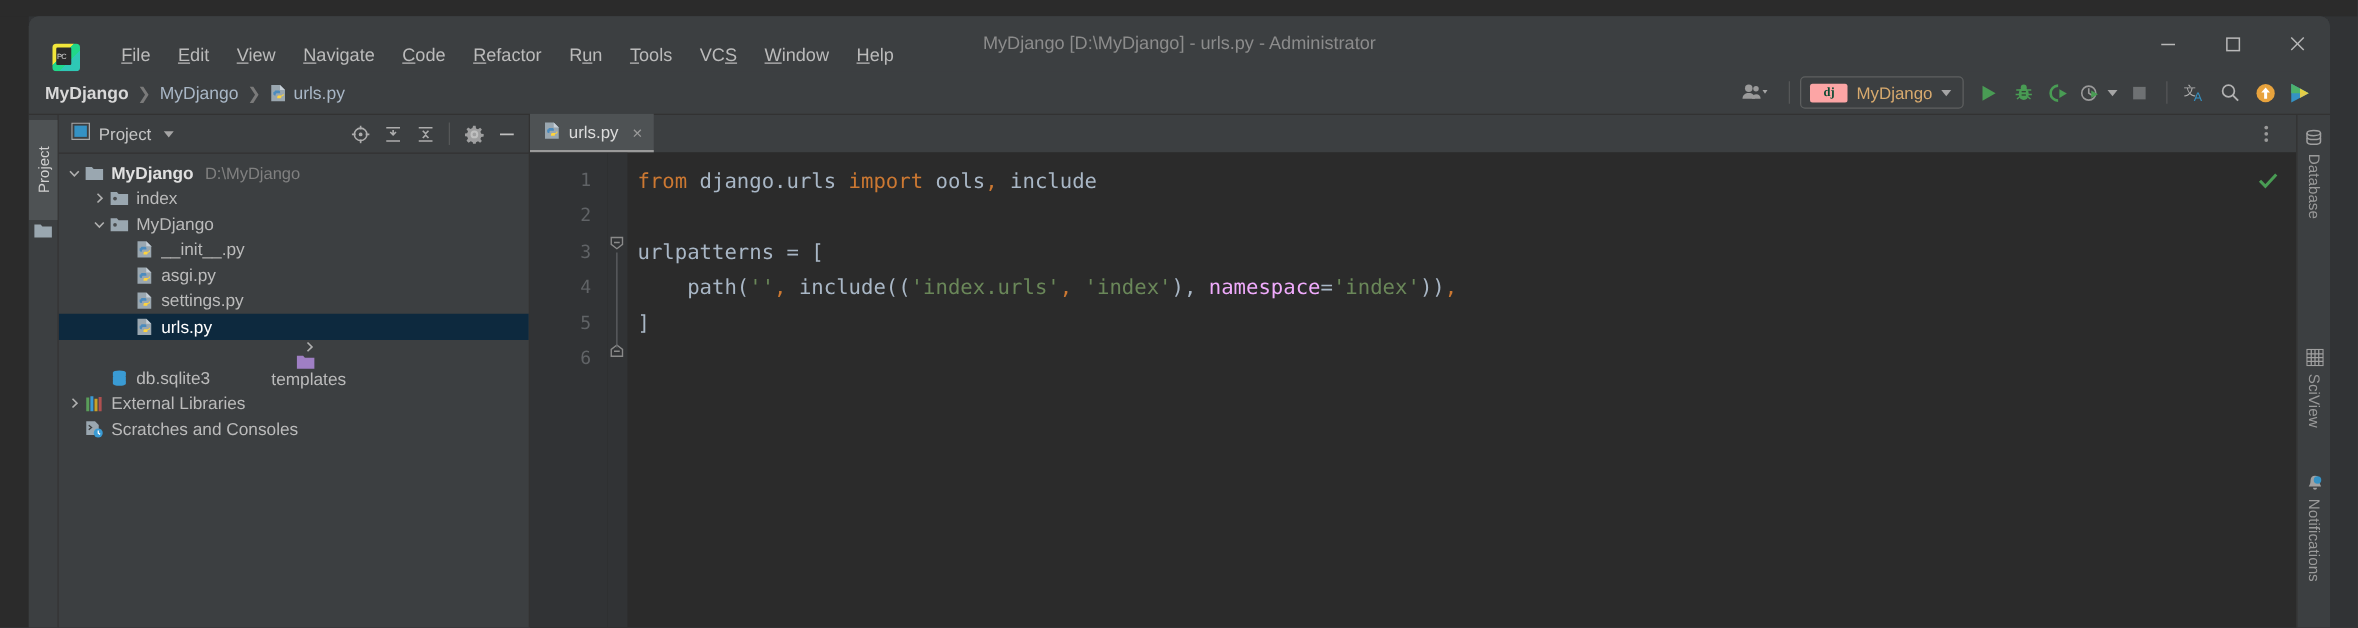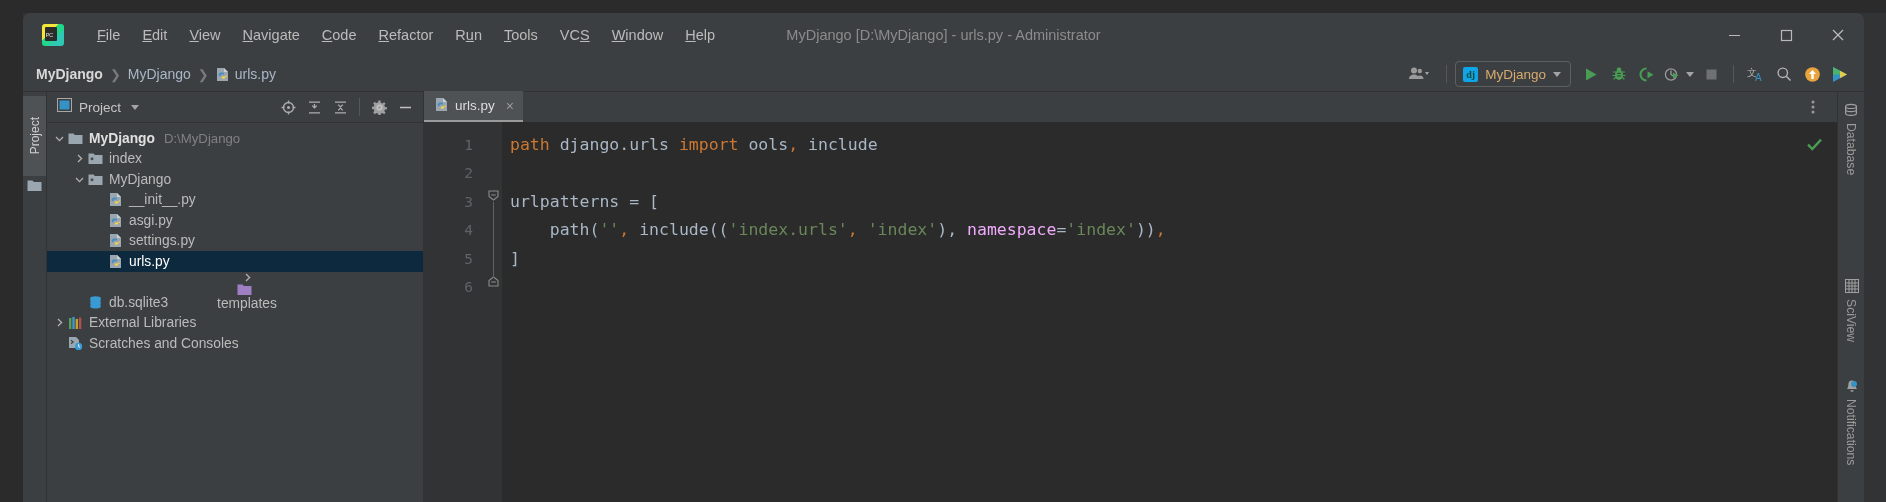--- a/index.html
+++ b/index.html
@@ -30,21 +30,21 @@
     border-top-left-radius:8px;
     border-top-right-radius:8px;
     overflow:hidden;
   }
 
   
   .titlebar {
     position:relative;
     height:44px;
     background:#3c3f41;
-    display:flex; align-items:center;
+    display:flex; align-items:flex-end;
   }
   .app-logo {
     margin-left:19px;
     width:22px; height:22px;
     position:relative;
     flex:0 0 auto;
   }
   .app-logo .sq {
     position:absolute; inset:0;
     border-radius:3px;
@@ -113,22 +113,22 @@
   .tb-sep { width:1px; height:18px; background:#555758; margin:0 8px; }
 
   .run-config {
     display:flex; align-items:center; gap:7px;
     height:24px; padding:0 9px 0 7px;
     border:1px solid #5e6060; border-radius:4px;
     color:#d8aa6e; font-size:13.5px;
     margin-right:6px;
   }
   .dj-ico {
-    width:15px; height:15px; border-radius:2px;
-    background:#0ea5e9;
+    width:30px; height:15px; border-radius:2px;
+    background:#fca5a5;
     color:#0c4b33; font-size:10px; font-weight:bold;
     display:flex; align-items:center; justify-content:center;
     font-family:"Liberation Serif", serif;
   }
   .caret { width:0;height:0;border-left:4px solid transparent;border-right:4px solid transparent;border-top:5px solid #a5a5a5; }
 
   
   .body-row { display:flex; height:411px; }
 
   
@@ -670,21 +670,21 @@
             </div>
             <div class="fold-marker" style="top:152px">
               <svg width="13" height="13" viewBox="0 0 13 13">
                 <path d="M2 11h9V5.5L6.5 2 2 5.5z" fill="none" stroke="#8a8a8a" stroke-width="1.1"></path>
                 <line x1="4.2" y1="7" x2="8.8" y2="7" stroke="#8a8a8a" stroke-width="1.1"></line>
               </svg>
             </div>
             <div style="position:absolute;left:7px;top:80px;width:1px;height:76px;background:#606366"></div>
           </div>
           <div class="code" id="code">
-              <div class="cline"><span class="kw">path </span><span class="plain">django.urls </span><span class="kw">import </span><span class="plain">ools</span><span class="comma">,</span><span class="plain"> include</span></div>
+              <div class="cline"><span class="kw">from </span><span class="plain">django.urls </span><span class="kw">import </span><span class="plain">ools</span><span class="comma">,</span><span class="plain"> include</span></div>
               <div class="cline">&nbsp;</div>
               <div class="cline"><span class="plain">urlpatterns = [</span></div>
               <div class="cline"><span class="plain">    path(</span><span class="str">''</span><span class="comma">,</span><span class="plain"> include((</span><span class="str">'index.urls'</span><span class="comma">,</span><span class="plain"> </span><span class="str">'index'</span><span class="plain">),</span><span class="named"> namespace</span><span class="plain">=</span><span class="str">'index'</span><span class="plain">))</span><span class="comma">,</span></div>
               <div class="cline"><span class="brk">]</span></div>
               <div class="cline">&nbsp;</div>
             </div>
           <div class="inspect-check" title="No problems found">
             <svg width="17" height="17" viewBox="0 0 17 17">
               <path d="M2 8.6 L6.3 13 L15 3.6" fill="none" stroke="#499c54" stroke-width="2.4"></path>
             </svg>

